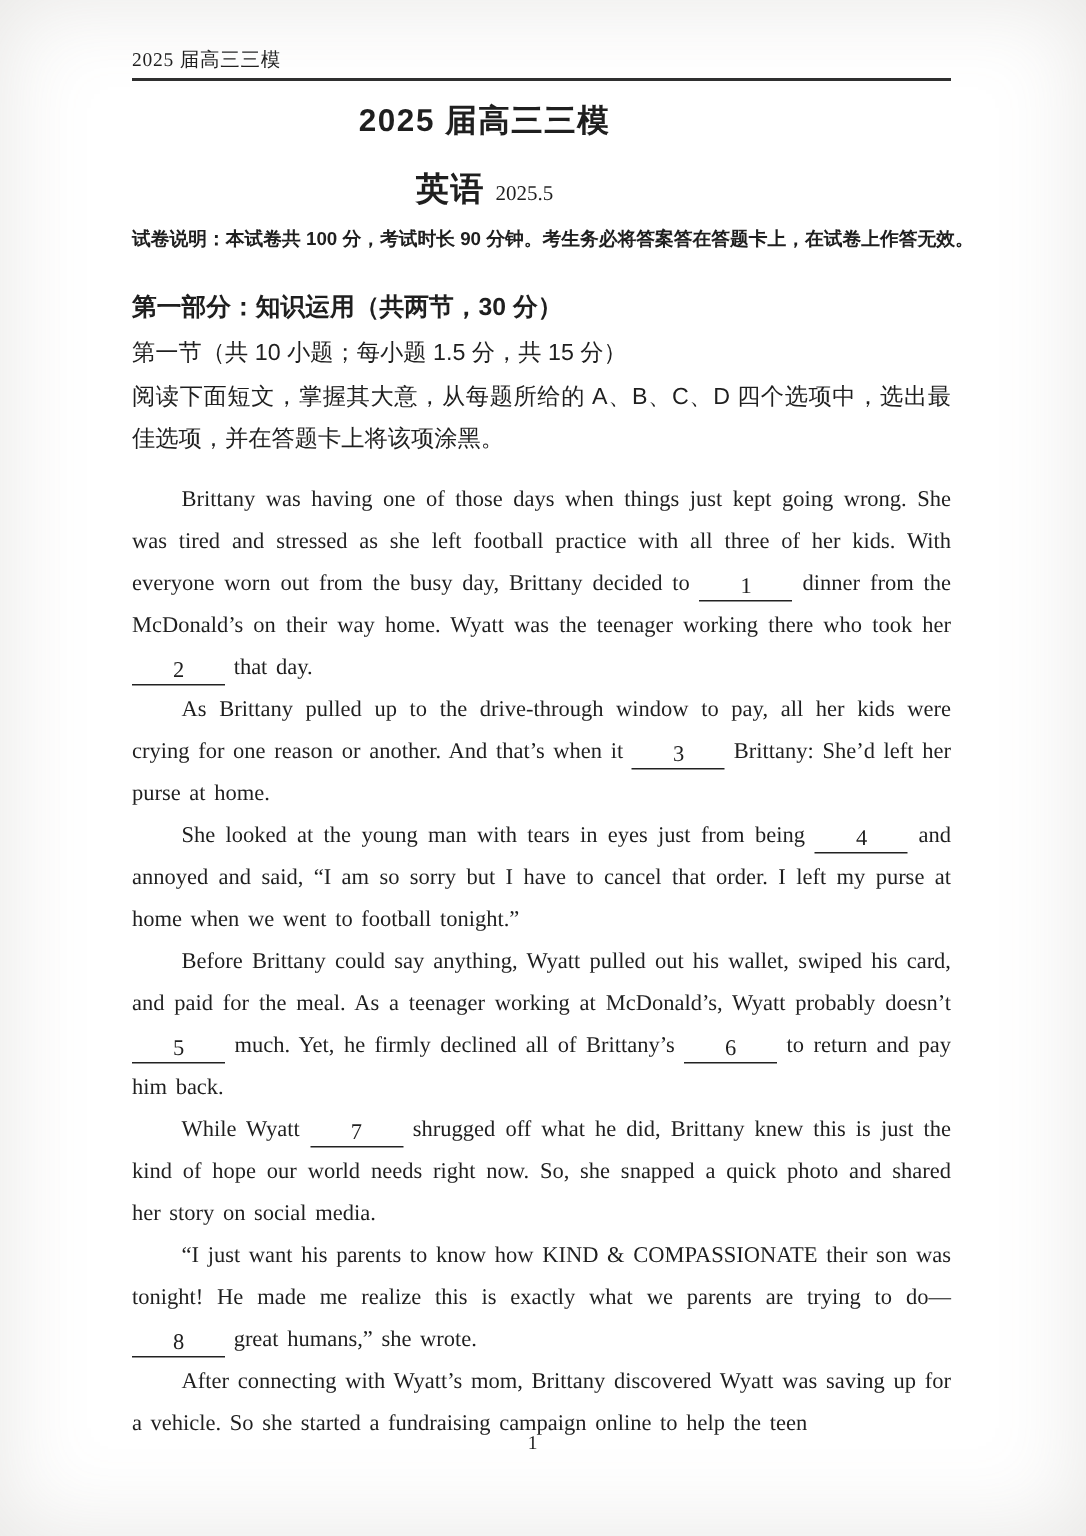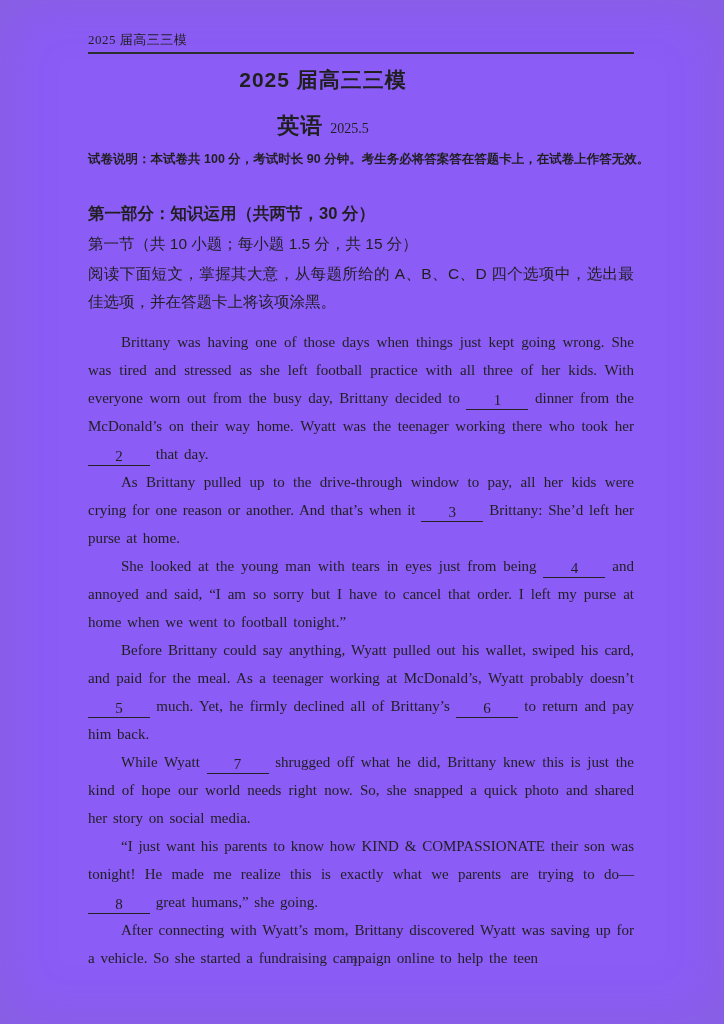--- a/index.html
+++ b/index.html
@@ -4,21 +4,21 @@
 <style>
   html,body{margin:0;padding:0;}
   body{
     width:724px;height:1024px;
     font-family:"Liberation Serif","DejaVu Serif",serif;
     color:#1f1f1f;
     background:#e8e6e2;
   }
   .page{
     position:relative;width:724px;height:1024px;overflow:hidden;
-    background:#8b5cf6;
+    background:#ffffff;
     box-shadow:inset 0 0 60px rgba(120,115,105,.18);
   }
   .running-header{
     position:absolute;top:31px;left:88px;
     font-size:13px;letter-spacing:.5px;
   }
   .header-rule{
     position:absolute;top:52px;left:88px;width:546px;height:0;
     border-top:2px solid #2f2f2f;
   }
@@ -43,21 +43,21 @@
     font-family:"Liberation Sans","DejaVu Sans",sans-serif;
     font-size:16px;font-weight:bold;white-space:nowrap;
   }
   .student-line .u{font-weight:bold;letter-spacing:0;}
   .exam-note{
     margin-top:10px;
     font-family:"Liberation Sans","DejaVu Sans",sans-serif;
     font-size:12.5px;font-weight:bold;white-space:nowrap;
   }
   .part-heading{
-    margin-top:35px;
+    margin-top:26px;
     font-family:"Liberation Sans","DejaVu Sans",sans-serif;
     font-size:16.5px;font-weight:bold;
   }
   .section-heading{
     margin-top:9px;
     font-family:"Liberation Sans","DejaVu Sans",sans-serif;
     font-size:15.5px;font-weight:normal;
   }
   .instructions{
     margin-top:5px;
@@ -105,20 +105,20 @@
     <div class="section-heading">第一节（共 10 小题；每小题 1.5 分，共 15 分）</div>
 
     <div class="instructions">阅读下面短文，掌握其大意，从每题所给的 A、B、C、D 四个选项中，选出最佳选项，并在答题卡上将该项涂黑。</div>
 
     <div class="passage">
         <p class="para"><span>Brittany was having one of those days when things just kept going wrong. She was tired and stressed as she left football practice with all three of her kids. With everyone worn out from the busy day, Brittany decided to </span><span class="blank">1</span><span> dinner from the McDonald’s on their way home. Wyatt was the teenager working there who took her </span><span class="blank">2</span><span> that day.</span></p>
         <p class="para"><span>As Brittany pulled up to the drive-through window to pay, all her kids were crying for one reason or another. And that’s when it </span><span class="blank">3</span><span> Brittany: She’d left her purse at home.</span></p>
         <p class="para"><span>She looked at the young man with tears in eyes just from being </span><span class="blank">4</span><span> and annoyed and said, “I am so sorry but I have to cancel that order. I left my purse at home when we went to football tonight.”</span></p>
         <p class="para"><span>Before Brittany could say anything, Wyatt pulled out his wallet, swiped his card, and paid for the meal. As a teenager working at McDonald’s, Wyatt probably doesn’t </span><span class="blank">5</span><span> much. Yet, he firmly declined all of Brittany’s </span><span class="blank">6</span><span> to return and pay him back.</span></p>
         <p class="para"><span>While Wyatt </span><span class="blank">7</span><span> shrugged off what he did, Brittany knew this is just the kind of hope our world needs right now. So, she snapped a quick photo and shared her story on social media.</span></p>
-        <p class="para"><span>“I just want his parents to know how KIND &amp; COMPASSIONATE their son was tonight! He made me realize this is exactly what we parents are trying to do—</span><span class="blank">8</span><span> great humans,” she going.</span></p>
+        <p class="para"><span>“I just want his parents to know how KIND &amp; COMPASSIONATE their son was tonight! He made me realize this is exactly what we parents are trying to do—</span><span class="blank">8</span><span> great humans,” she wrote.</span></p>
         <p class="para"><span>After connecting with Wyatt’s mom, Brittany discovered Wyatt was saving up for a vehicle. So she started a fundraising campaign online to help the teen</span></p>
       </div>
 
   </div>
 
   <div class="footer">1</div>
 </div>
 
 </body></html>

